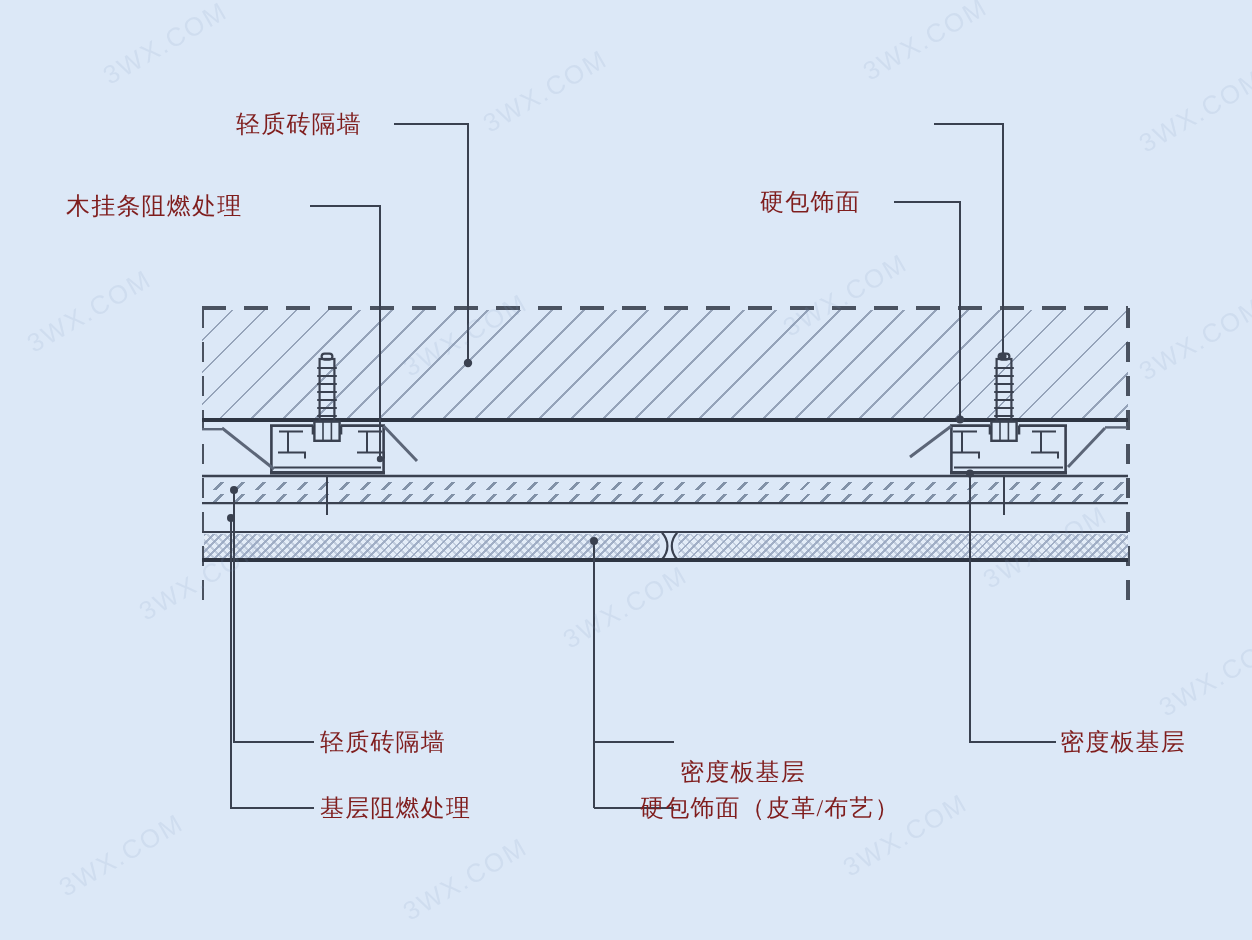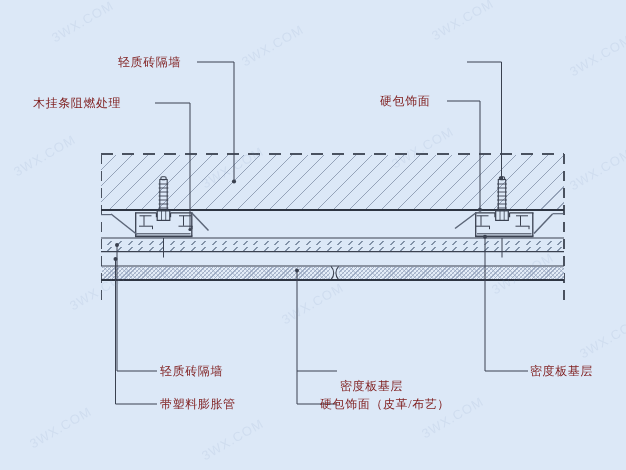--- a/index.html
+++ b/index.html
@@ -188,18 +188,18 @@
         <circle cx="297" cy="270.5" r="2" stroke="none"></circle>
         <path d="M297,270.5 V404 M297,371 H337 M297,404 H337" fill="none"></path>
       </g>
     </g>
   </svg>
 
   <div class="lbl" style="left:118px;top:54px">轻质砖隔墙</div>
   <div class="lbl" style="left:33px;top:95px">木挂条阻燃处理</div>
   <div class="lbl" style="left:380px;top:93px">硬包饰面</div>
   <div class="lbl" style="left:160px;top:363px">轻质砖隔墙</div>
-  <div class="lbl" style="left:160px;top:396px">带塑料膨胀管</div>
+  <div class="lbl" style="left:160px;top:396px">基层阻燃处理</div>
   <div class="lbl" style="left:340px;top:378px">密度板基层</div>
   <div class="lbl" style="left:320px;top:396px">硬包饰面（皮革/布艺）</div>
   <div class="lbl" style="left:530px;top:363px">密度板基层</div>
 
 </div>
 
 </body></html>

